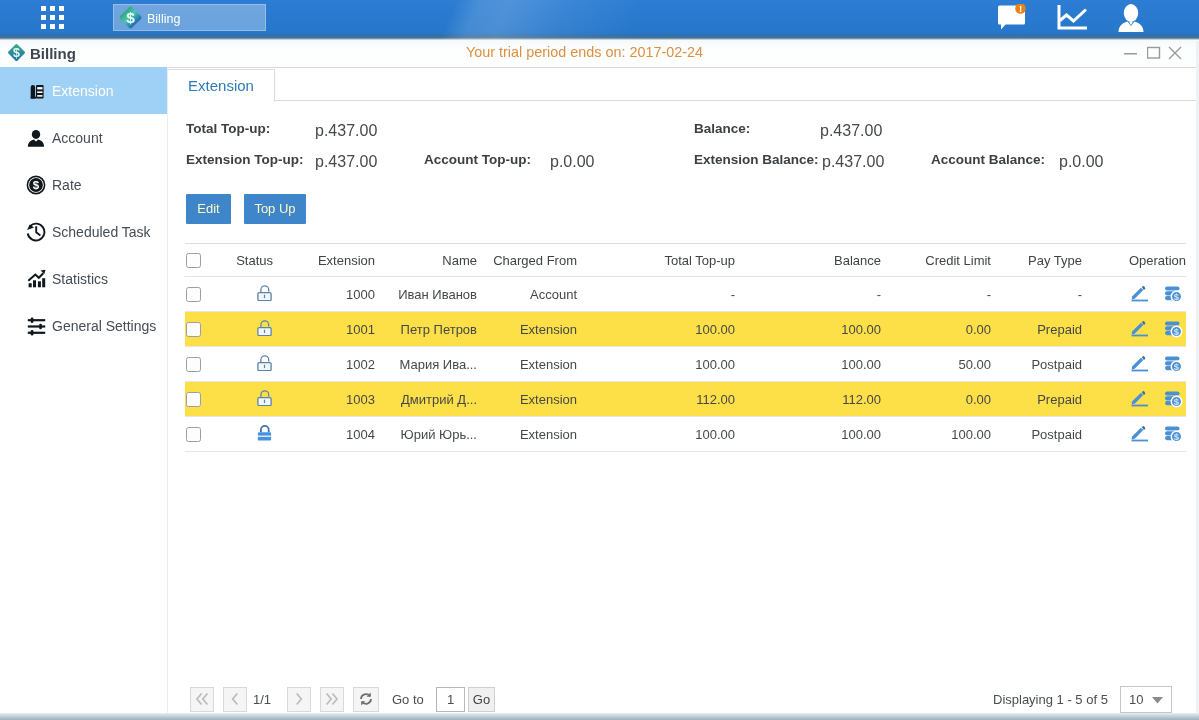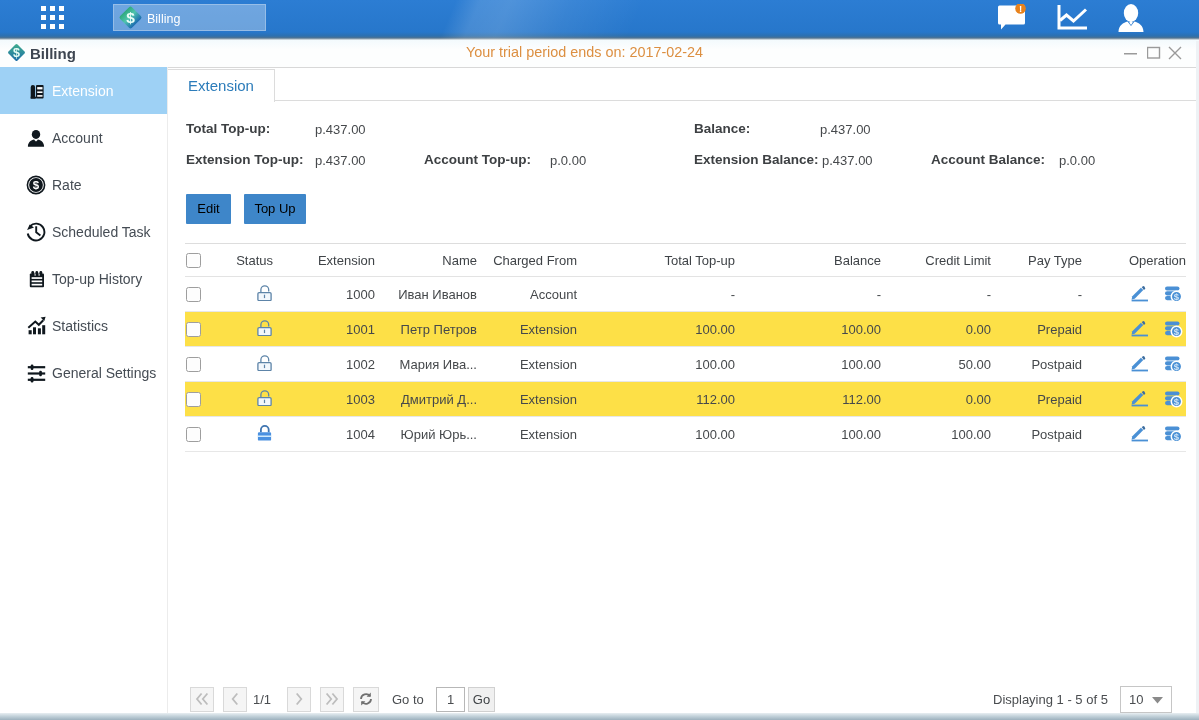--- a/index.html
+++ b/index.html
@@ -33,24 +33,24 @@
 .sitem svg{position:absolute;left:26px;top:14px}
 #rightedge{position:absolute;left:1196px;top:41px;width:3px;height:672px;background:#eef2f5}
 
 
 #tabrow{position:absolute;left:168px;top:69px;width:1028px;height:32px}
 #activetab{position:absolute;left:0;top:0;width:106px;height:32px;background:#fff;border-top:1px solid #dcdcdc;border-right:1px solid #dcdcdc;color:#2c7cba;font-size:15px;text-align:center;line-height:32px}
 #tabline{position:absolute;left:106px;top:31px;width:922px;height:1px;background:#dcdcdc}
 
 
 .lab{position:absolute;font-size:13.5px;font-weight:bold;color:#3d4043;white-space:nowrap}
-.val{position:absolute;font-size:13px;color:#46494c;white-space:nowrap}
-
-
-.bluebtn{position:absolute;top:194px;height:30px;background:#3e86c9;color:#000000;font-size:13px;text-align:center;line-height:30px;border-radius:1px}
+.val{position:absolute;font-size:16px;color:#46494c;white-space:nowrap}
+
+
+.bluebtn{position:absolute;top:194px;height:30px;background:#3e86c9;color:#fef9c3;font-size:13px;text-align:center;line-height:30px;border-radius:1px}
 
 
 #tbl{position:absolute;left:185px;top:243px;width:1001px;font-size:13px;color:#45484b;border-collapse:collapse;table-layout:fixed}
 #tbl td{text-align:right;padding:0;height:34px;border-bottom:1px solid #e7e7e7;overflow:hidden;white-space:nowrap}
 #tbl tr.hd td{height:32px;border-top:1px solid #dddddd;border-bottom:1px solid #e3e3e3;color:#3f4347}
 #tbl tr.alt{background:#fde047}
 #tbl td:last-child{padding-left:10px}
 .cb{display:inline-block;width:13px;height:13px;border:1px solid #9e9e9e;border-radius:2.5px;background:#fdfdfd;vertical-align:middle}
 .opico{display:inline-block;vertical-align:middle}
 
@@ -153,34 +153,20 @@
     </svg>
     <span class="lbl">Rate</span>
   </div>
   <div class="sitem">
     <svg width="20" height="20" viewBox="0 0 20 20">
       <path d="M1.73 11.46 A8.4 8.4 0 1 0 4.06 4.06" fill="none" stroke="#10181e" stroke-width="1.9"></path>
       <path d="M1.1 8.1 L3.7 2.4 L8 5.6 Z" fill="#10181e"></path>
       <path d="M10.2 4.3 V10.3 L14.4 13.5" fill="none" stroke="#10181e" stroke-width="1.9"></path>
     </svg>
     <span class="lbl">Scheduled Task</span>
-  </div>
-  <div class="sitem">
-    <svg width="20" height="20" viewBox="0 0 20 20">
-      <rect x="3.8" y="4.6" width="14.2" height="13.6" rx="1" fill="#10181e"></rect>
-      <rect x="5.4" y="2" width="2.7" height="4" rx="1.2" fill="#10181e"></rect>
-      <rect x="9.5" y="2" width="2.6" height="4" rx="1.2" fill="#10181e"></rect>
-      <rect x="13.5" y="2" width="2.7" height="4" rx="1.2" fill="#10181e"></rect>
-      <rect x="8.5" y="5.2" width="1.2" height="1.4" fill="#fff"></rect>
-      <rect x="12.5" y="5.2" width="1.2" height="1.4" fill="#fff"></rect>
-      <rect x="5.6" y="8.2" width="10.6" height="1.7" fill="#fff"></rect>
-      <rect x="5.6" y="11.5" width="10.6" height="1.7" fill="#fff"></rect>
-      <rect x="5.6" y="14.8" width="10.6" height="1.7" fill="#fff"></rect>
-    </svg>
-    <span class="lbl">Top-up History</span>
   </div>
   <div class="sitem">
     <svg width="20" height="20" viewBox="0 0 20 20">
       <rect x="2.6" y="14.2" width="3.1" height="4.1" fill="#10181e"></rect>
       <rect x="7" y="11.3" width="3" height="7" fill="#10181e"></rect>
       <rect x="11.9" y="12.3" width="3" height="6" fill="#10181e"></rect>
       <rect x="16.2" y="9.2" width="3" height="9.1" fill="#10181e"></rect>
       <path d="M2.3 11.8 L9.3 5.6 L12.8 8.8 L17.3 4.2" stroke="#10181e" stroke-width="2" fill="none"></path>
       <path d="M19.6 0.7 L14.6 1.4 L18.3 4.9 Z" fill="#10181e"></path>
     </svg>

